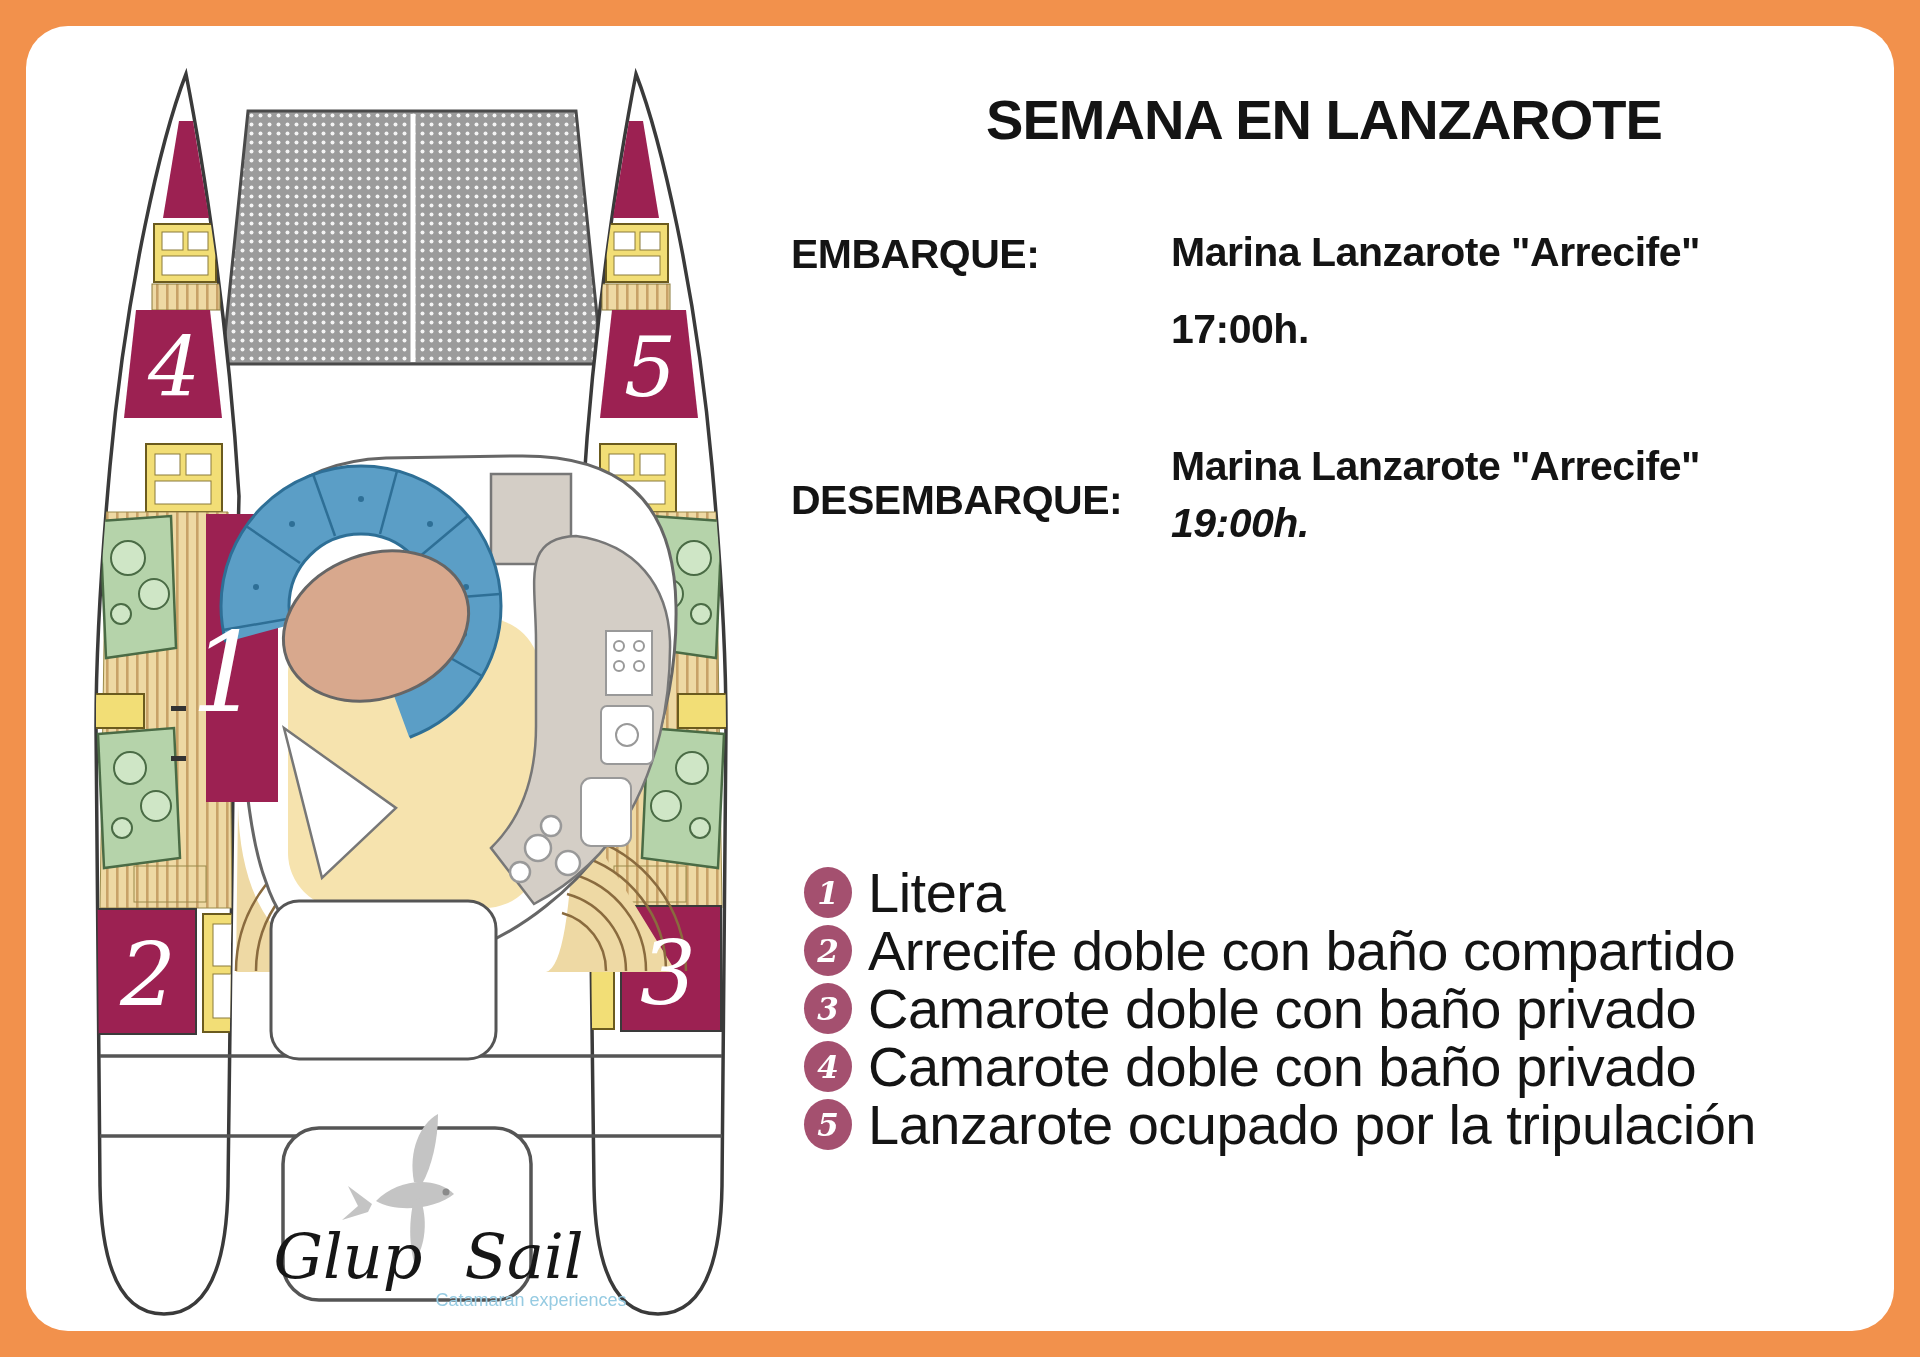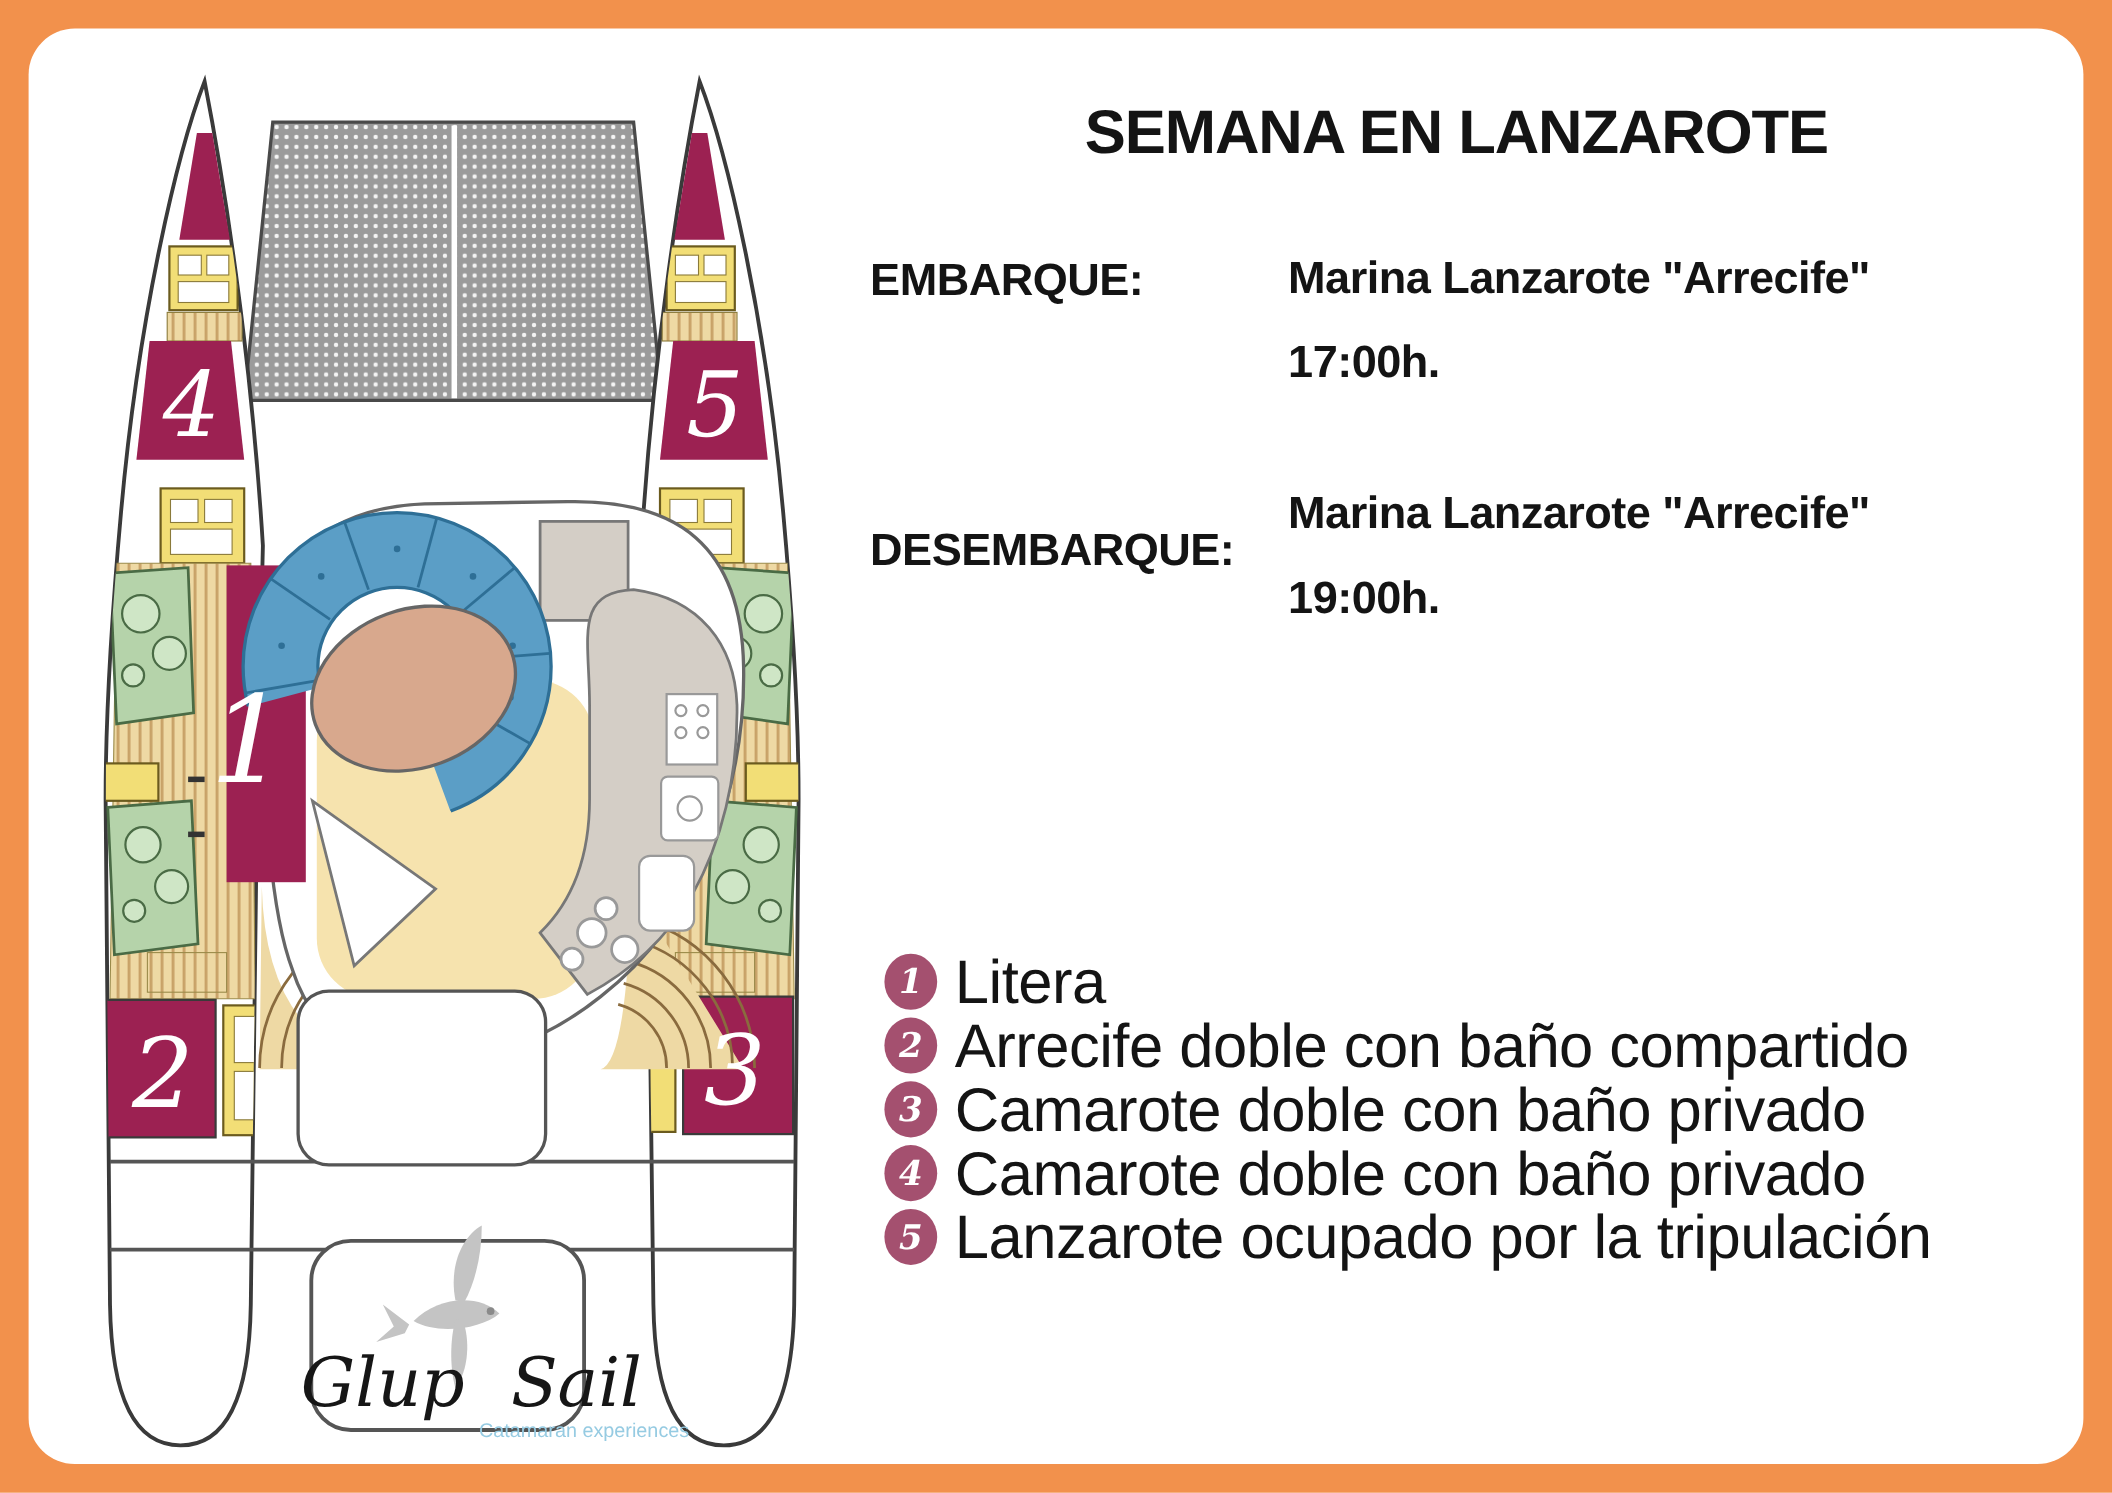--- a/index.html
+++ b/index.html
@@ -233,21 +233,21 @@
   </svg>
 
   <h1 class="main-title" style="margin:0;">SEMANA EN LANZAROTE</h1>
 
   <div class="sched-label" style="top:208px;">EMBARQUE:</div>
   <div class="sched-value" style="top:206px;">Marina Lanzarote "Arrecife"</div>
   <div class="sched-value" style="top:283px;text-align:center;">17:00h.</div>
 
   <div class="sched-label" style="top:422px;margin-top:32px;">DESEMBARQUE:</div>
   <div class="sched-value" style="top:420px;">Marina Lanzarote "Arrecife"</div>
-  <div class="sched-value" style="top:497px;">19:00h.</div>
+  <div class="sched-value" style="top:477px;font-style:italic;">19:00h.</div>
 
 
   <div class="plaza-list">
     <div class="plaza-row">
       <span class="plaza-badge">1</span>
       <span class="plaza-label">Litera</span>
     </div>
     <div class="plaza-row">
       <span class="plaza-badge">2</span>
       <span class="plaza-label">Arrecife doble con baño compartido</span>

